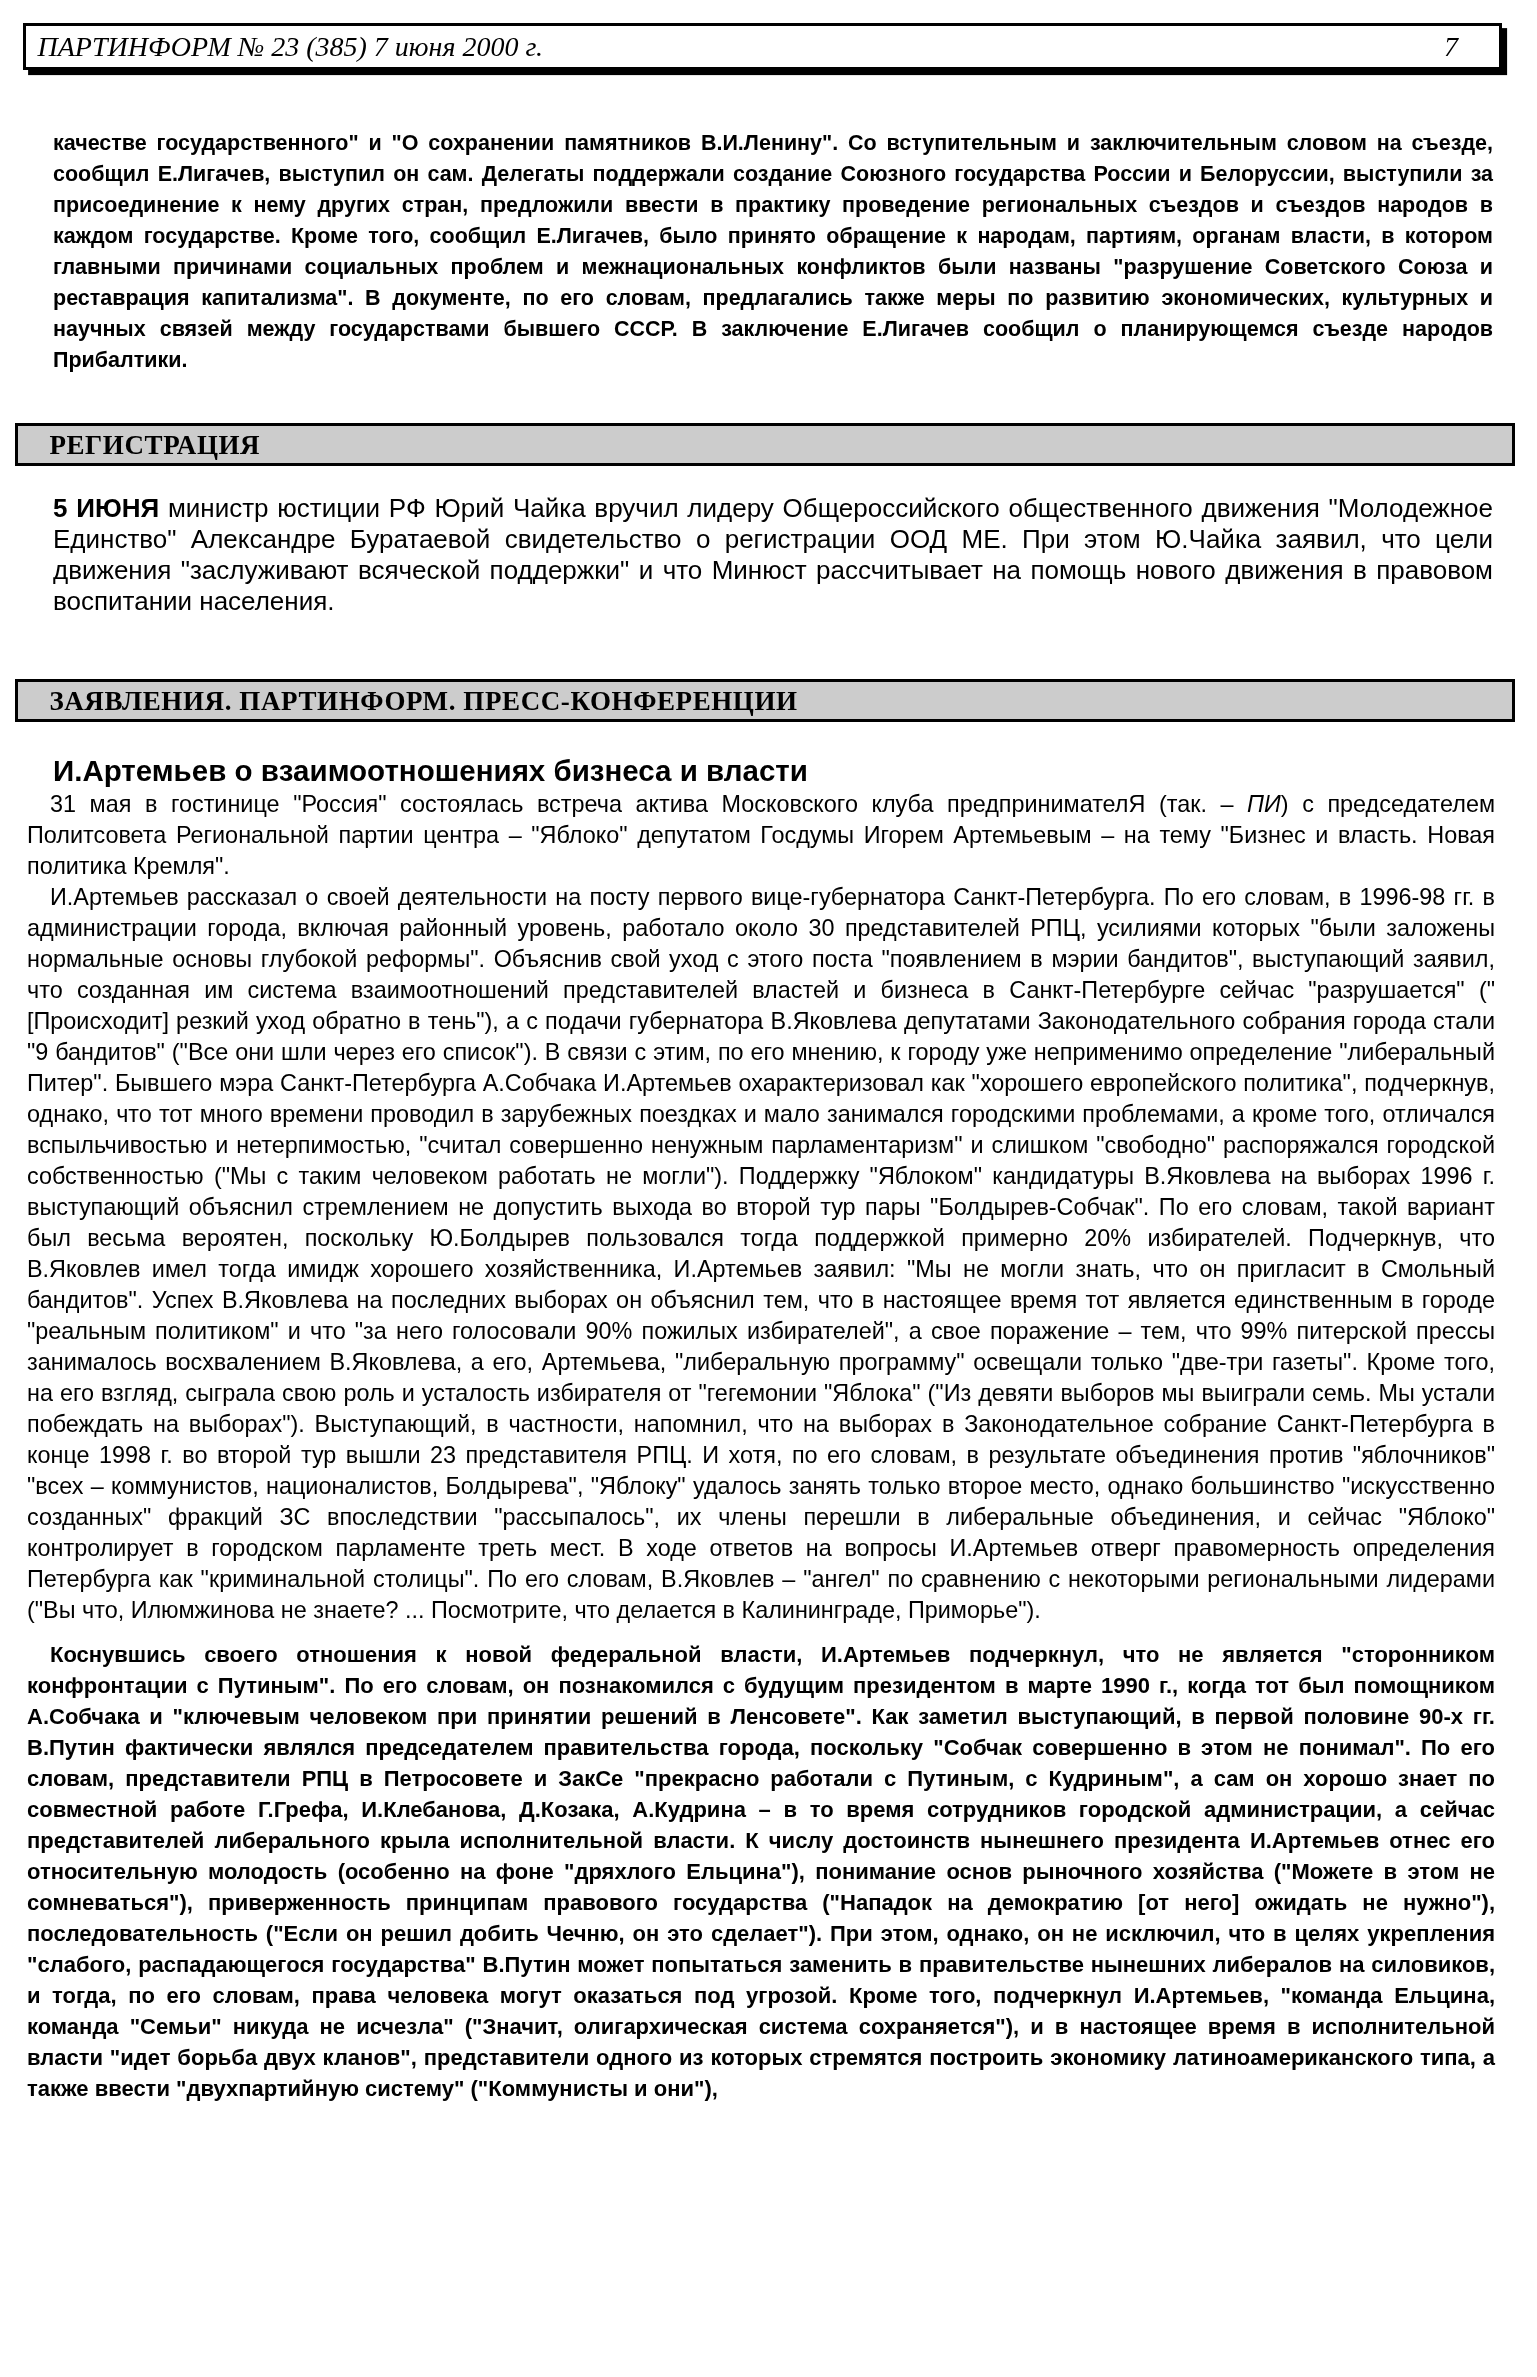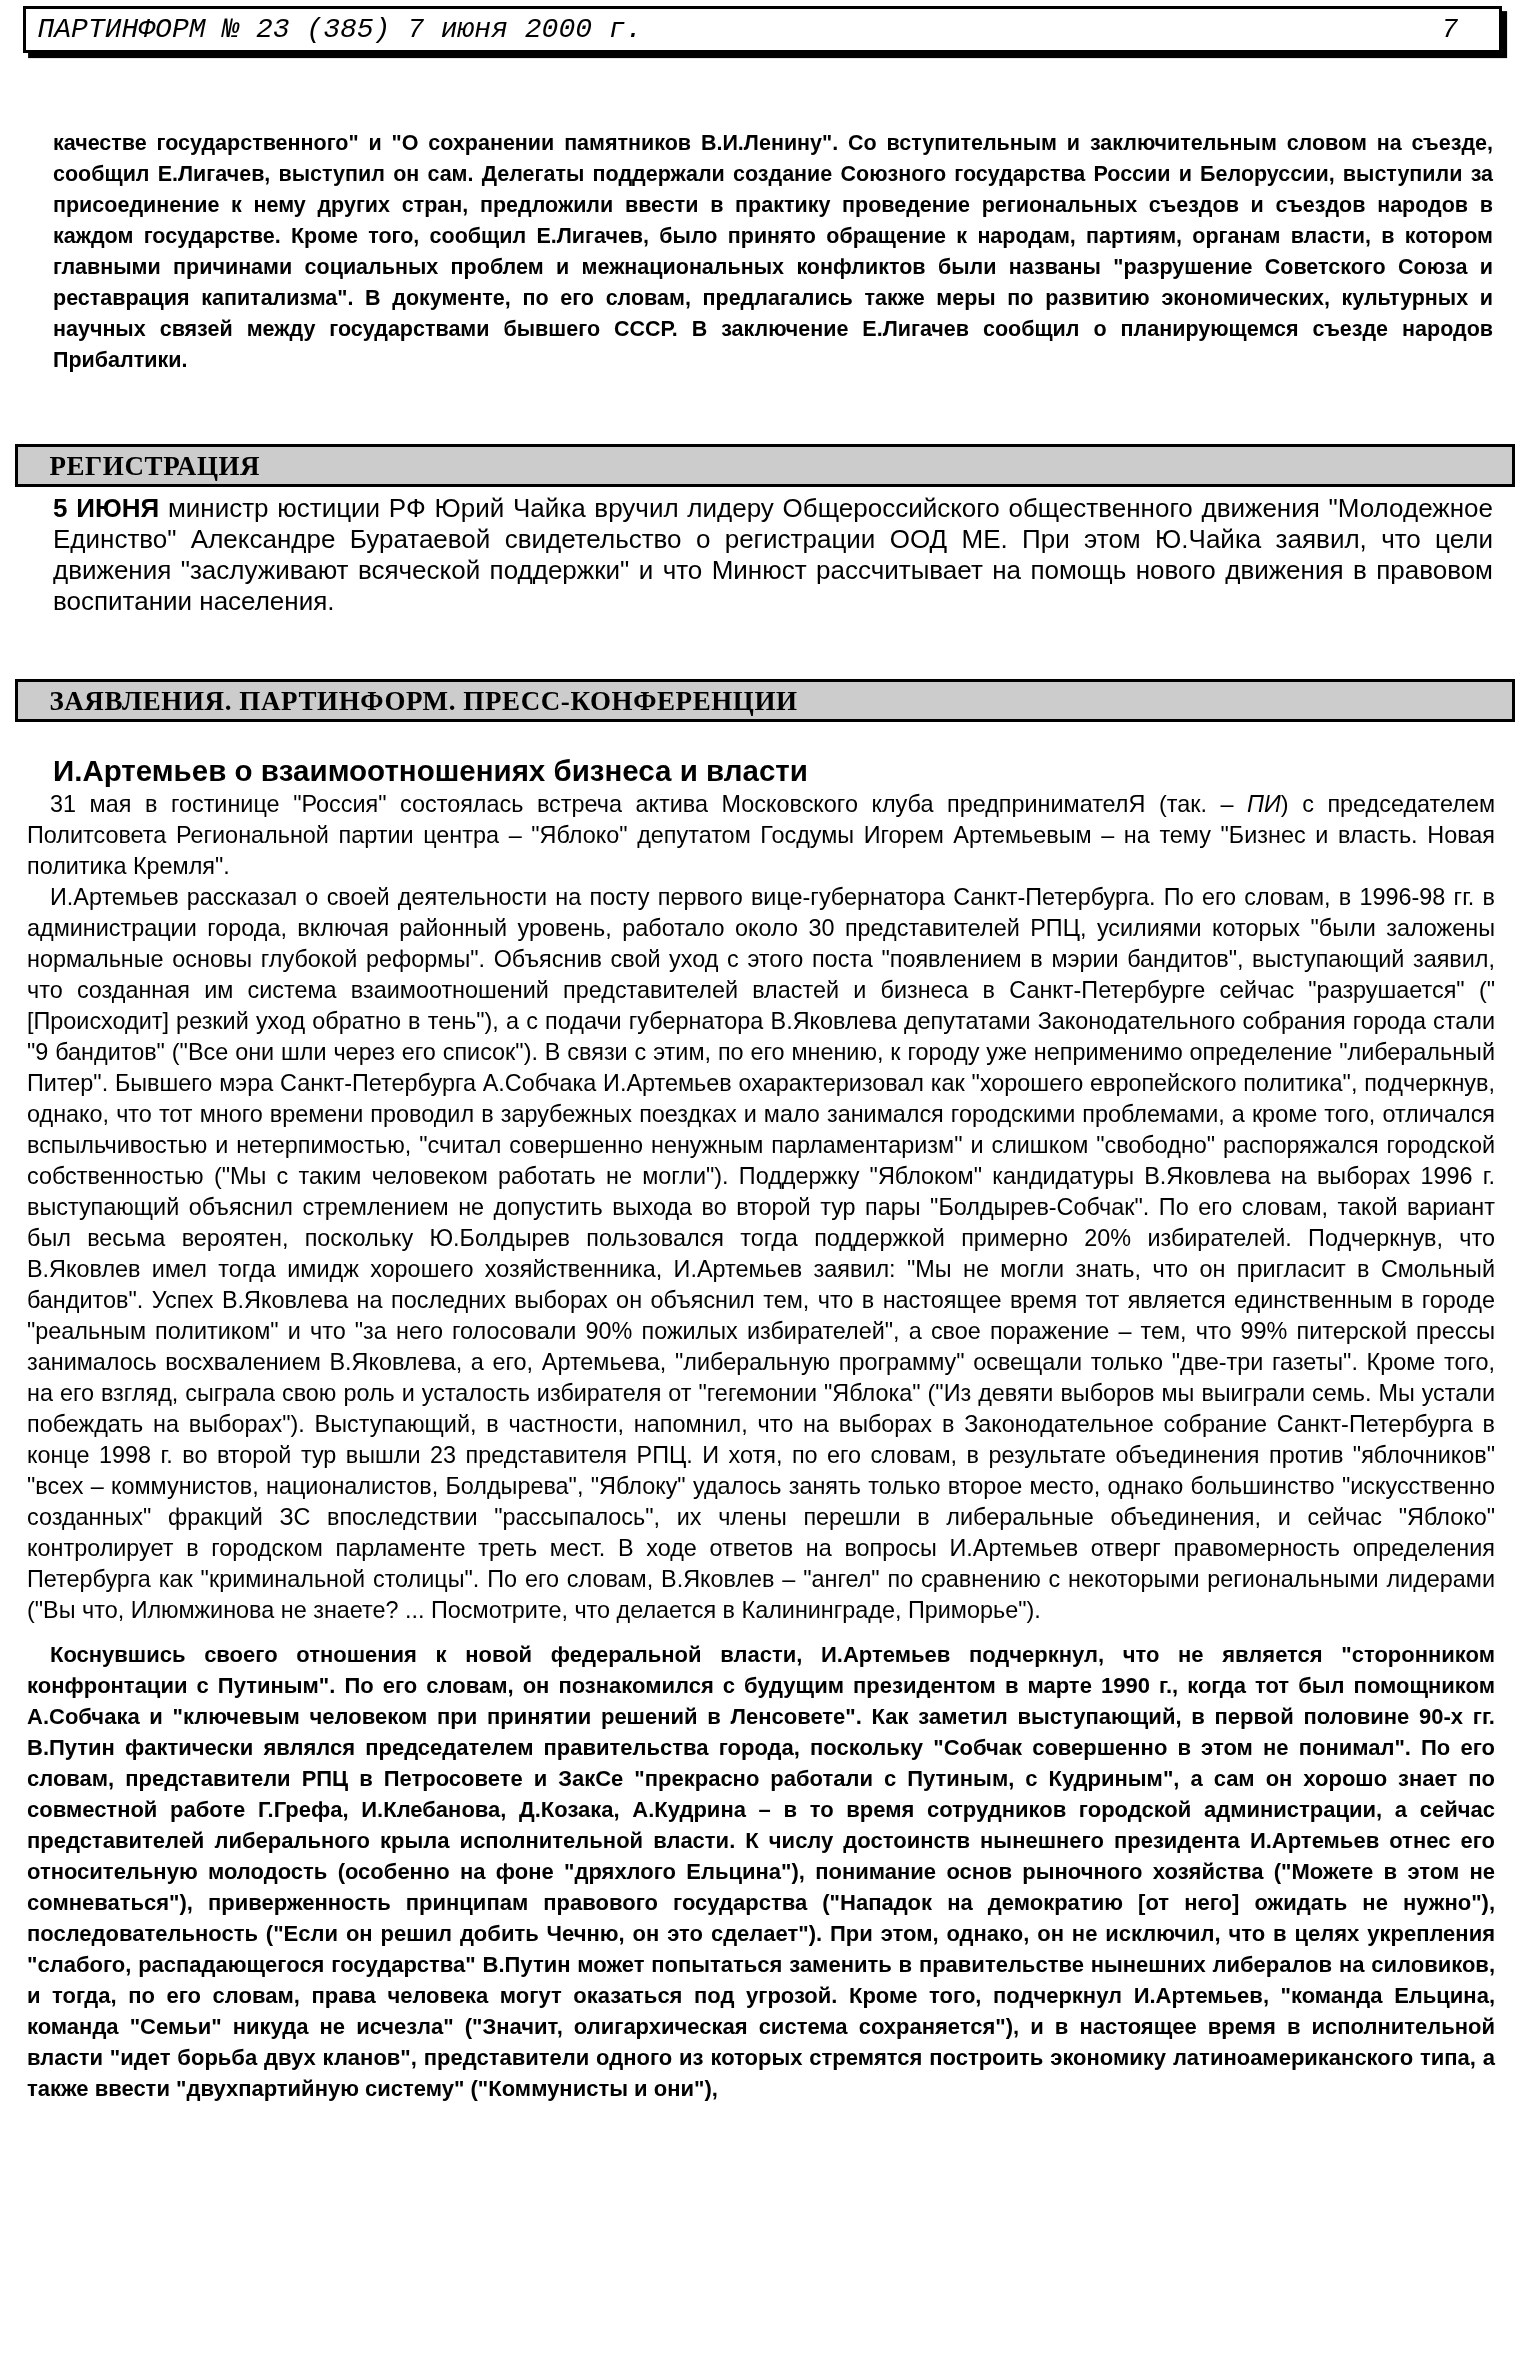--- a/index.html
+++ b/index.html
@@ -1,42 +1,42 @@
 <!DOCTYPE html>
 <html style="font-size:10.2px"><head>
 <meta charset="utf-8">
 <style>
   html, body { margin: 0; padding: 0; background: #ffffff; }
   body { width: 1537px; height: 2377px; position: relative; overflow: hidden; color: #000; }
   .header-box {
-    position: absolute; left: 23px; top: 6px; width: 1473px; height: 41px;
+    position: absolute; left: 23px; top: 23px; width: 1473px; height: 41px;
     border: 3.2px solid #000; background: #fff;
     box-shadow: 5.1px 5.1px 0 #000;
-    font-family: Liberation Mono, monospace; font-style: italic;
+    font-family: Liberation Serif, serif; font-style: italic;
   }
   .header-title { position: absolute; left: 11.5px; top: 3.8px; font-size: 28px; line-height: 33px; }
   .header-page { position: absolute; right: 41px; top: 3.8px; font-size: 28px; line-height: 33px; }
 
   .para {
     position: absolute; left: 53px; width: 1440px;
     font-family: "Liberation Sans", "DejaVu Sans", sans-serif;
     text-align: justify; margin: 0;
   }
   .bold { font-weight: bold; }
   .p-intro { top: 128px; font-size: 21.5px; line-height: 31px; }
   .p-reg { top: 493px; font-size: 26px; line-height: 31px; text-indent: 0; }
   .p-reg .lead { font-weight: bold; }
 
   .section-bar {
     position: absolute; left: 15.4px; width: 1494px; height: 37px;
     border: 3.2px solid #000; background: #cccccc;
     font-family: "Liberation Serif", "DejaVu Serif", serif; font-weight: bold;
   }
   .section-bar span { position: absolute; left: 31px; top: 2.6px; font-size: 27px; line-height: 32px; letter-spacing: 0.6px; }
-  .sec-reg { top: 444px; }
+  .sec-reg { top: 423px; }
   .sec-stmt { top: 679px; }
 
   .article-title {
     position: absolute; left: 53px; top: 753px;
     font-family: "Liberation Sans", "DejaVu Sans", sans-serif; font-weight: bold;
     font-size: 29.5px; line-height: 35px;
   }
   .article-body {
     position: absolute; left: 27px; top: 789px; width: 1468px;
     font-family: "Liberation Sans", "DejaVu Sans", sans-serif;

